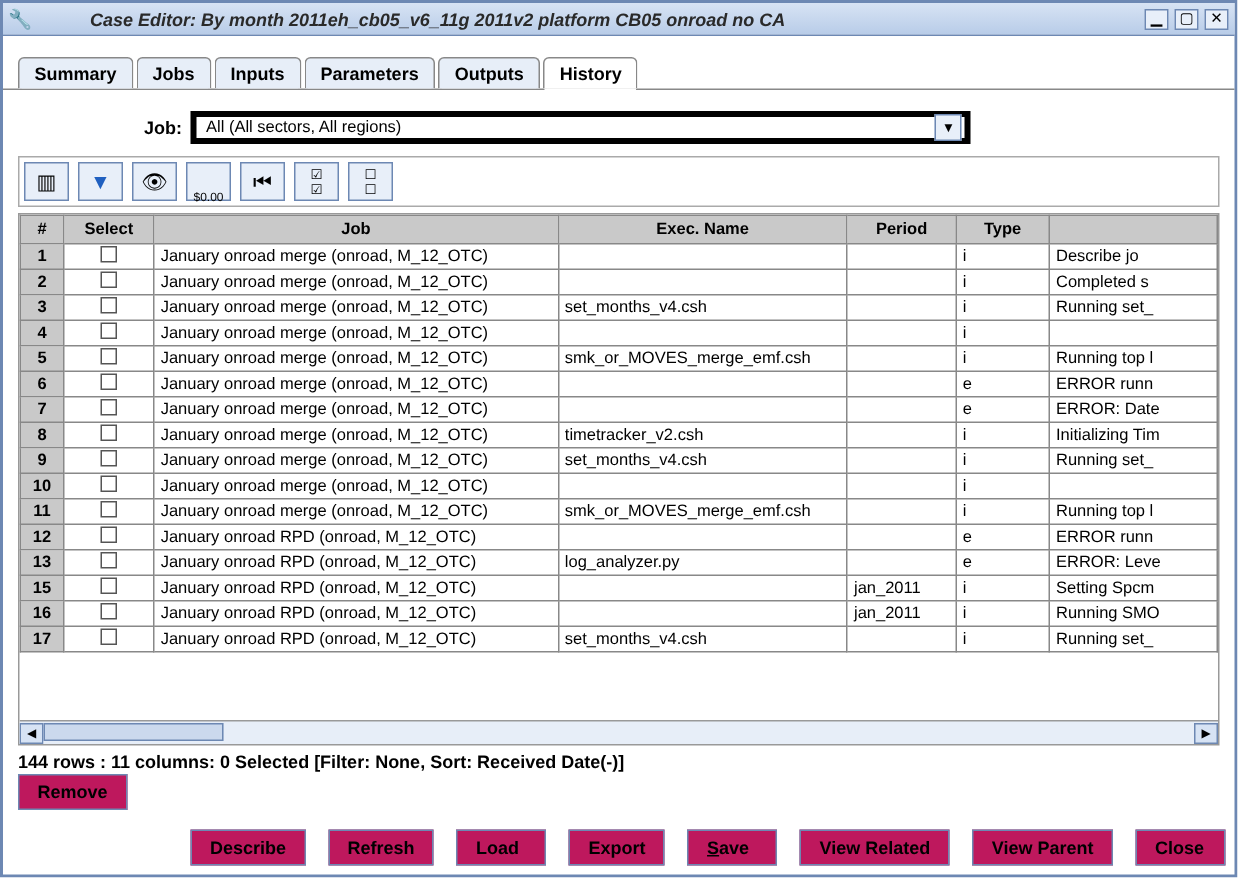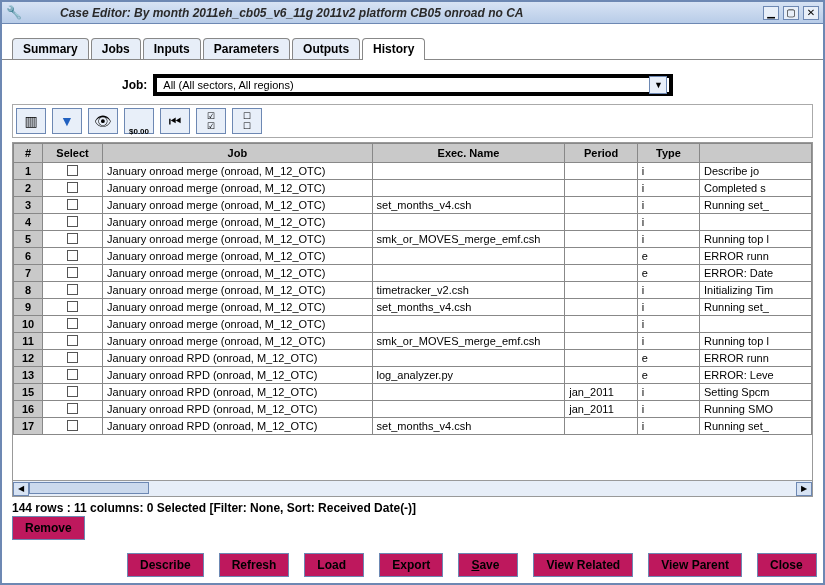--- a/index.html
+++ b/index.html
@@ -65,21 +65,21 @@
     border-top-left-radius:4px;border-top-right-radius:4px;
   }
   .tab.active {
     background: #fff;
     position:relative;
   }
   .tab.active::after{
     content:"";position:absolute;left:0;right:0;bottom:-1px;height:1px;background:#fff;
   }
   .history-panel { padding: 8px 10px 6px 10px; display:flex;flex-direction:column;flex:1;min-height:0;}
-  .job-row { display:flex; align-items:center; margin: 6px 0 8px 110px; }
+  .job-row { display:flex; align-items:center; margin: 6px 0 8px 84px; }
   .job-row label { font-weight:bold; margin-right:6px;font-size:12px;}
   .job-select {
     flex:1; max-width: 520px;
     border:4px solid #000000;
     height:22px;
     display:flex;align-items:center;justify-content:space-between;
     padding:0 2px 0 6px;
     background:#fff;
   }
   .job-select .arrow{
@@ -194,21 +194,21 @@
       <div class="tbtn">
           <span class="glyph">▥</span>
         </div>
       <div class="tbtn">
           <span class="glyph" style="color:#2060c0;">▼</span>
         </div>
       <div class="tbtn">
           <span class="glyph">👁</span>
         </div>
       <div class="tbtn">
-          <span style="font-size:8px;font-weight:bold;margin-top:20px;">$0.00</span>
+          <span style="font-size:8px;font-weight:normal;margin-top:20px;">$0.00</span>
         </div>
       <div class="tbtn">
           <span class="glyph">⏮</span>
         </div>
       <div class="tbtn">
           <span class="glyph" style="font-size:9px;">☑<br>☑</span>
         </div>
       <div class="tbtn">
           <span class="glyph" style="font-size:9px;">☐<br>☐</span>
         </div>

